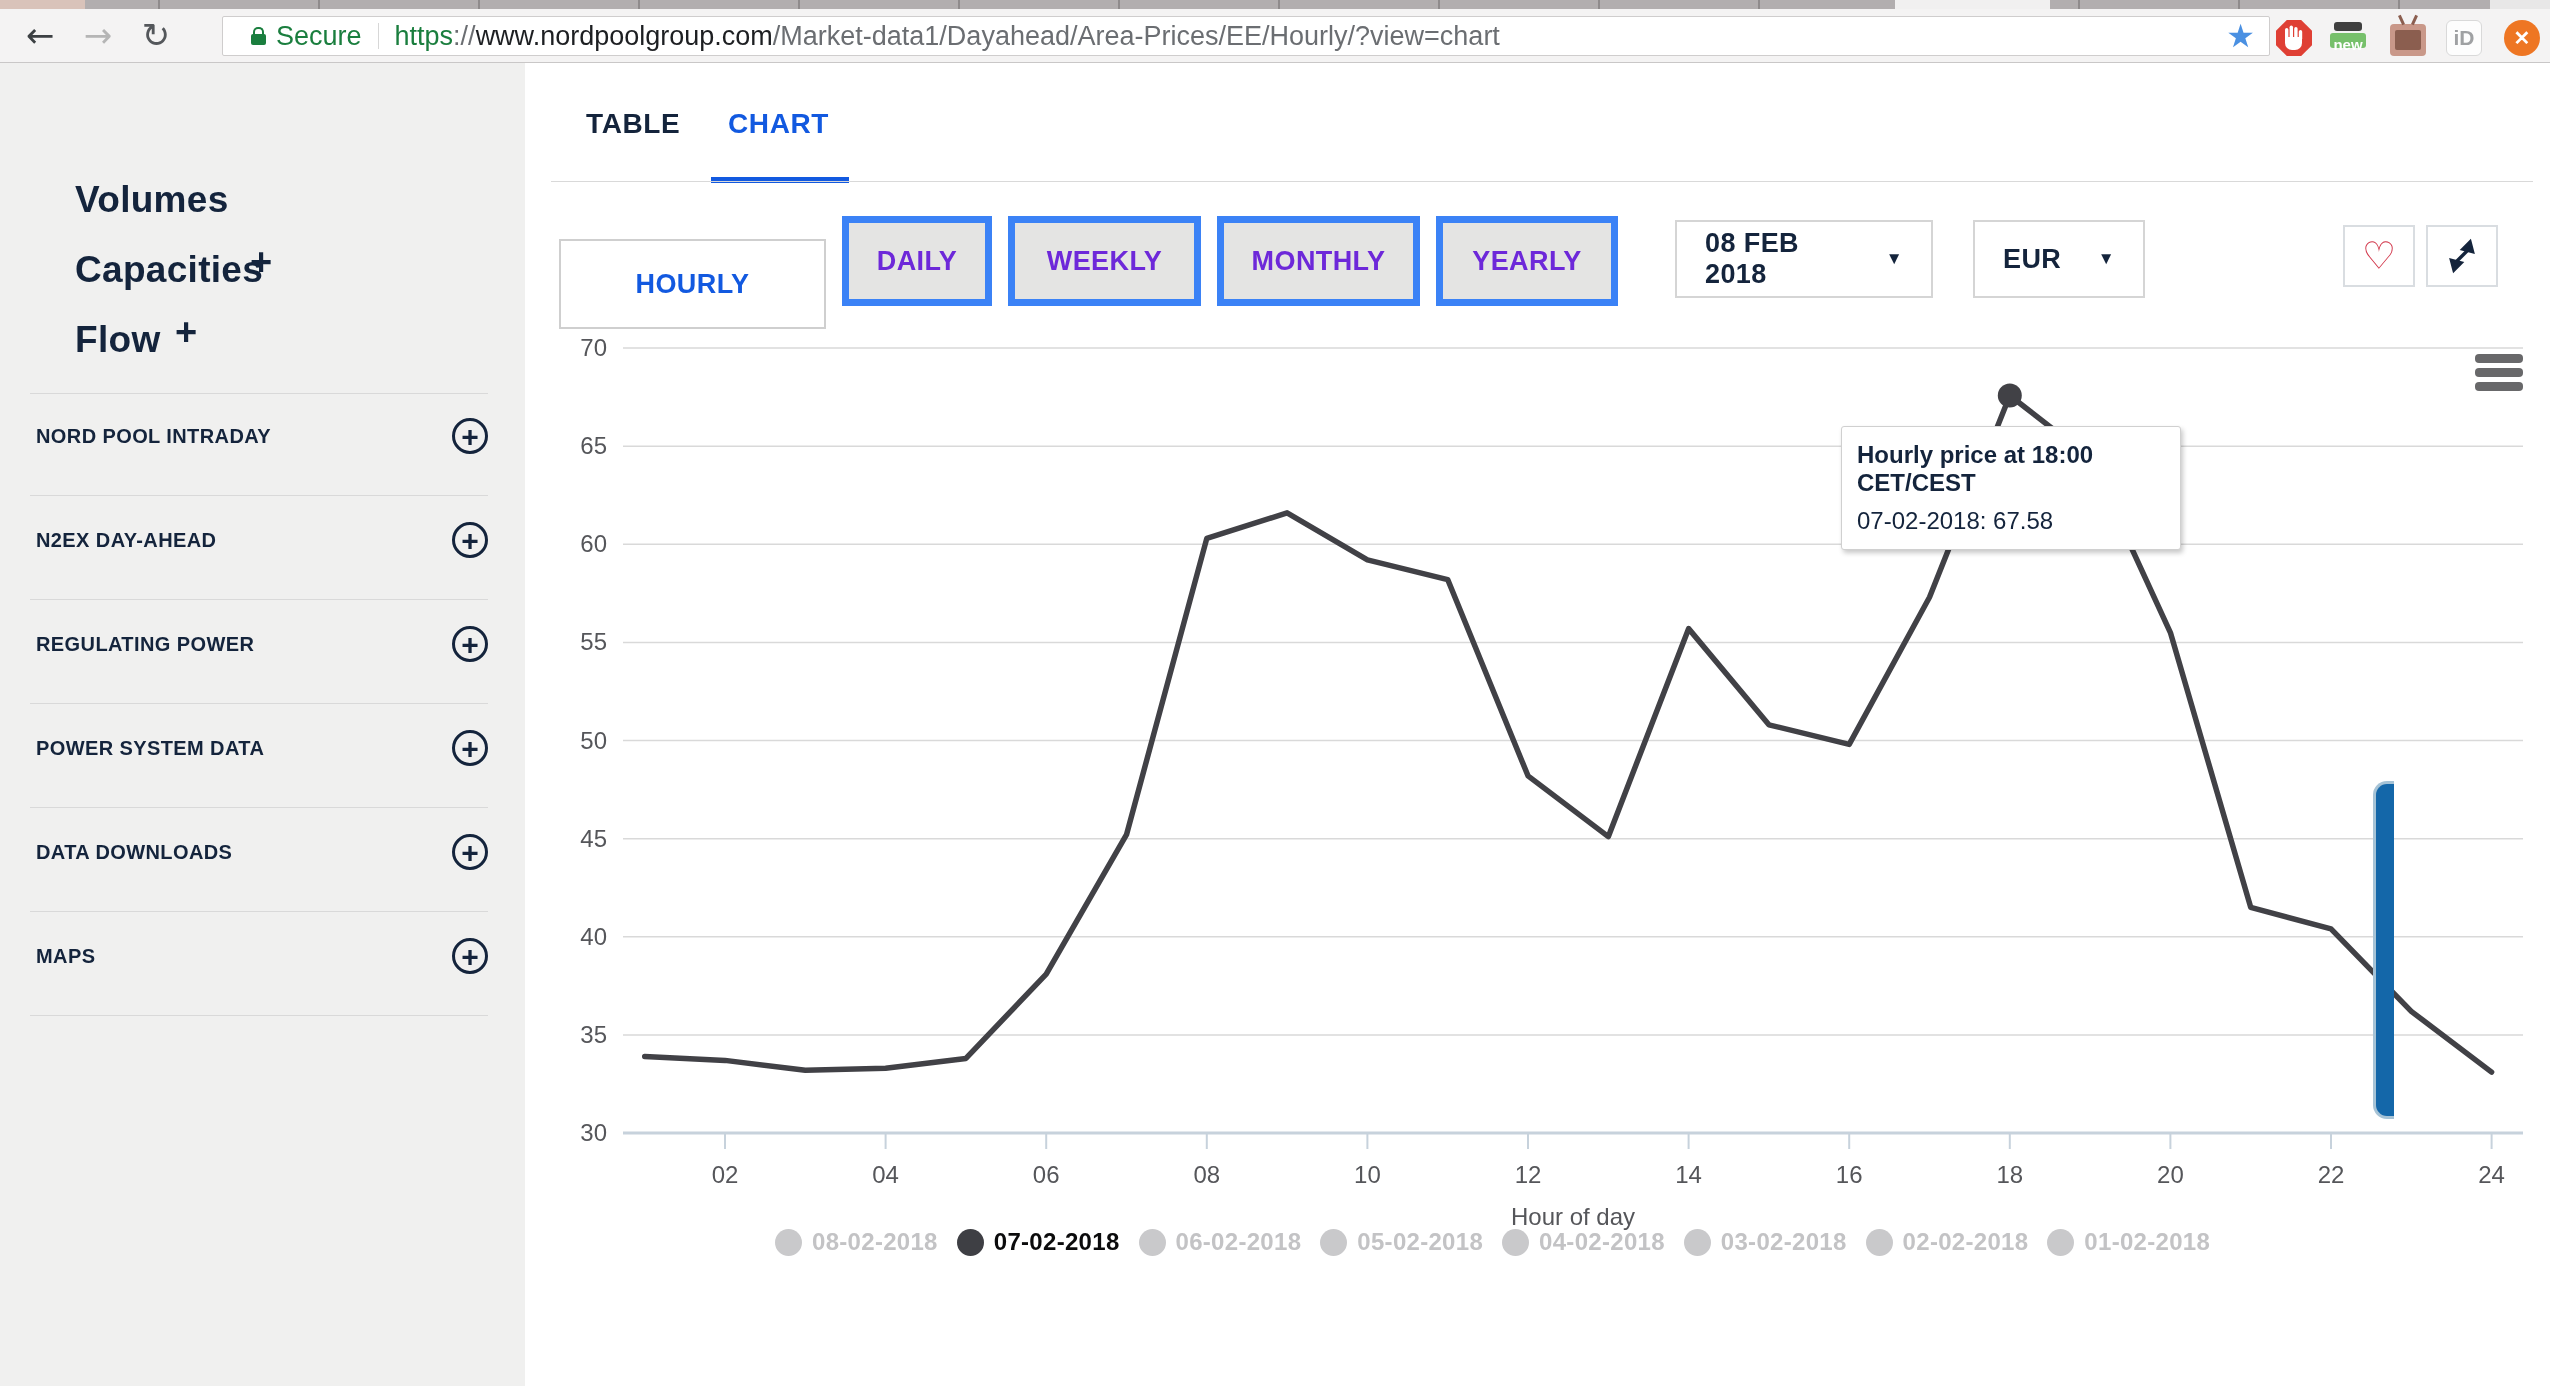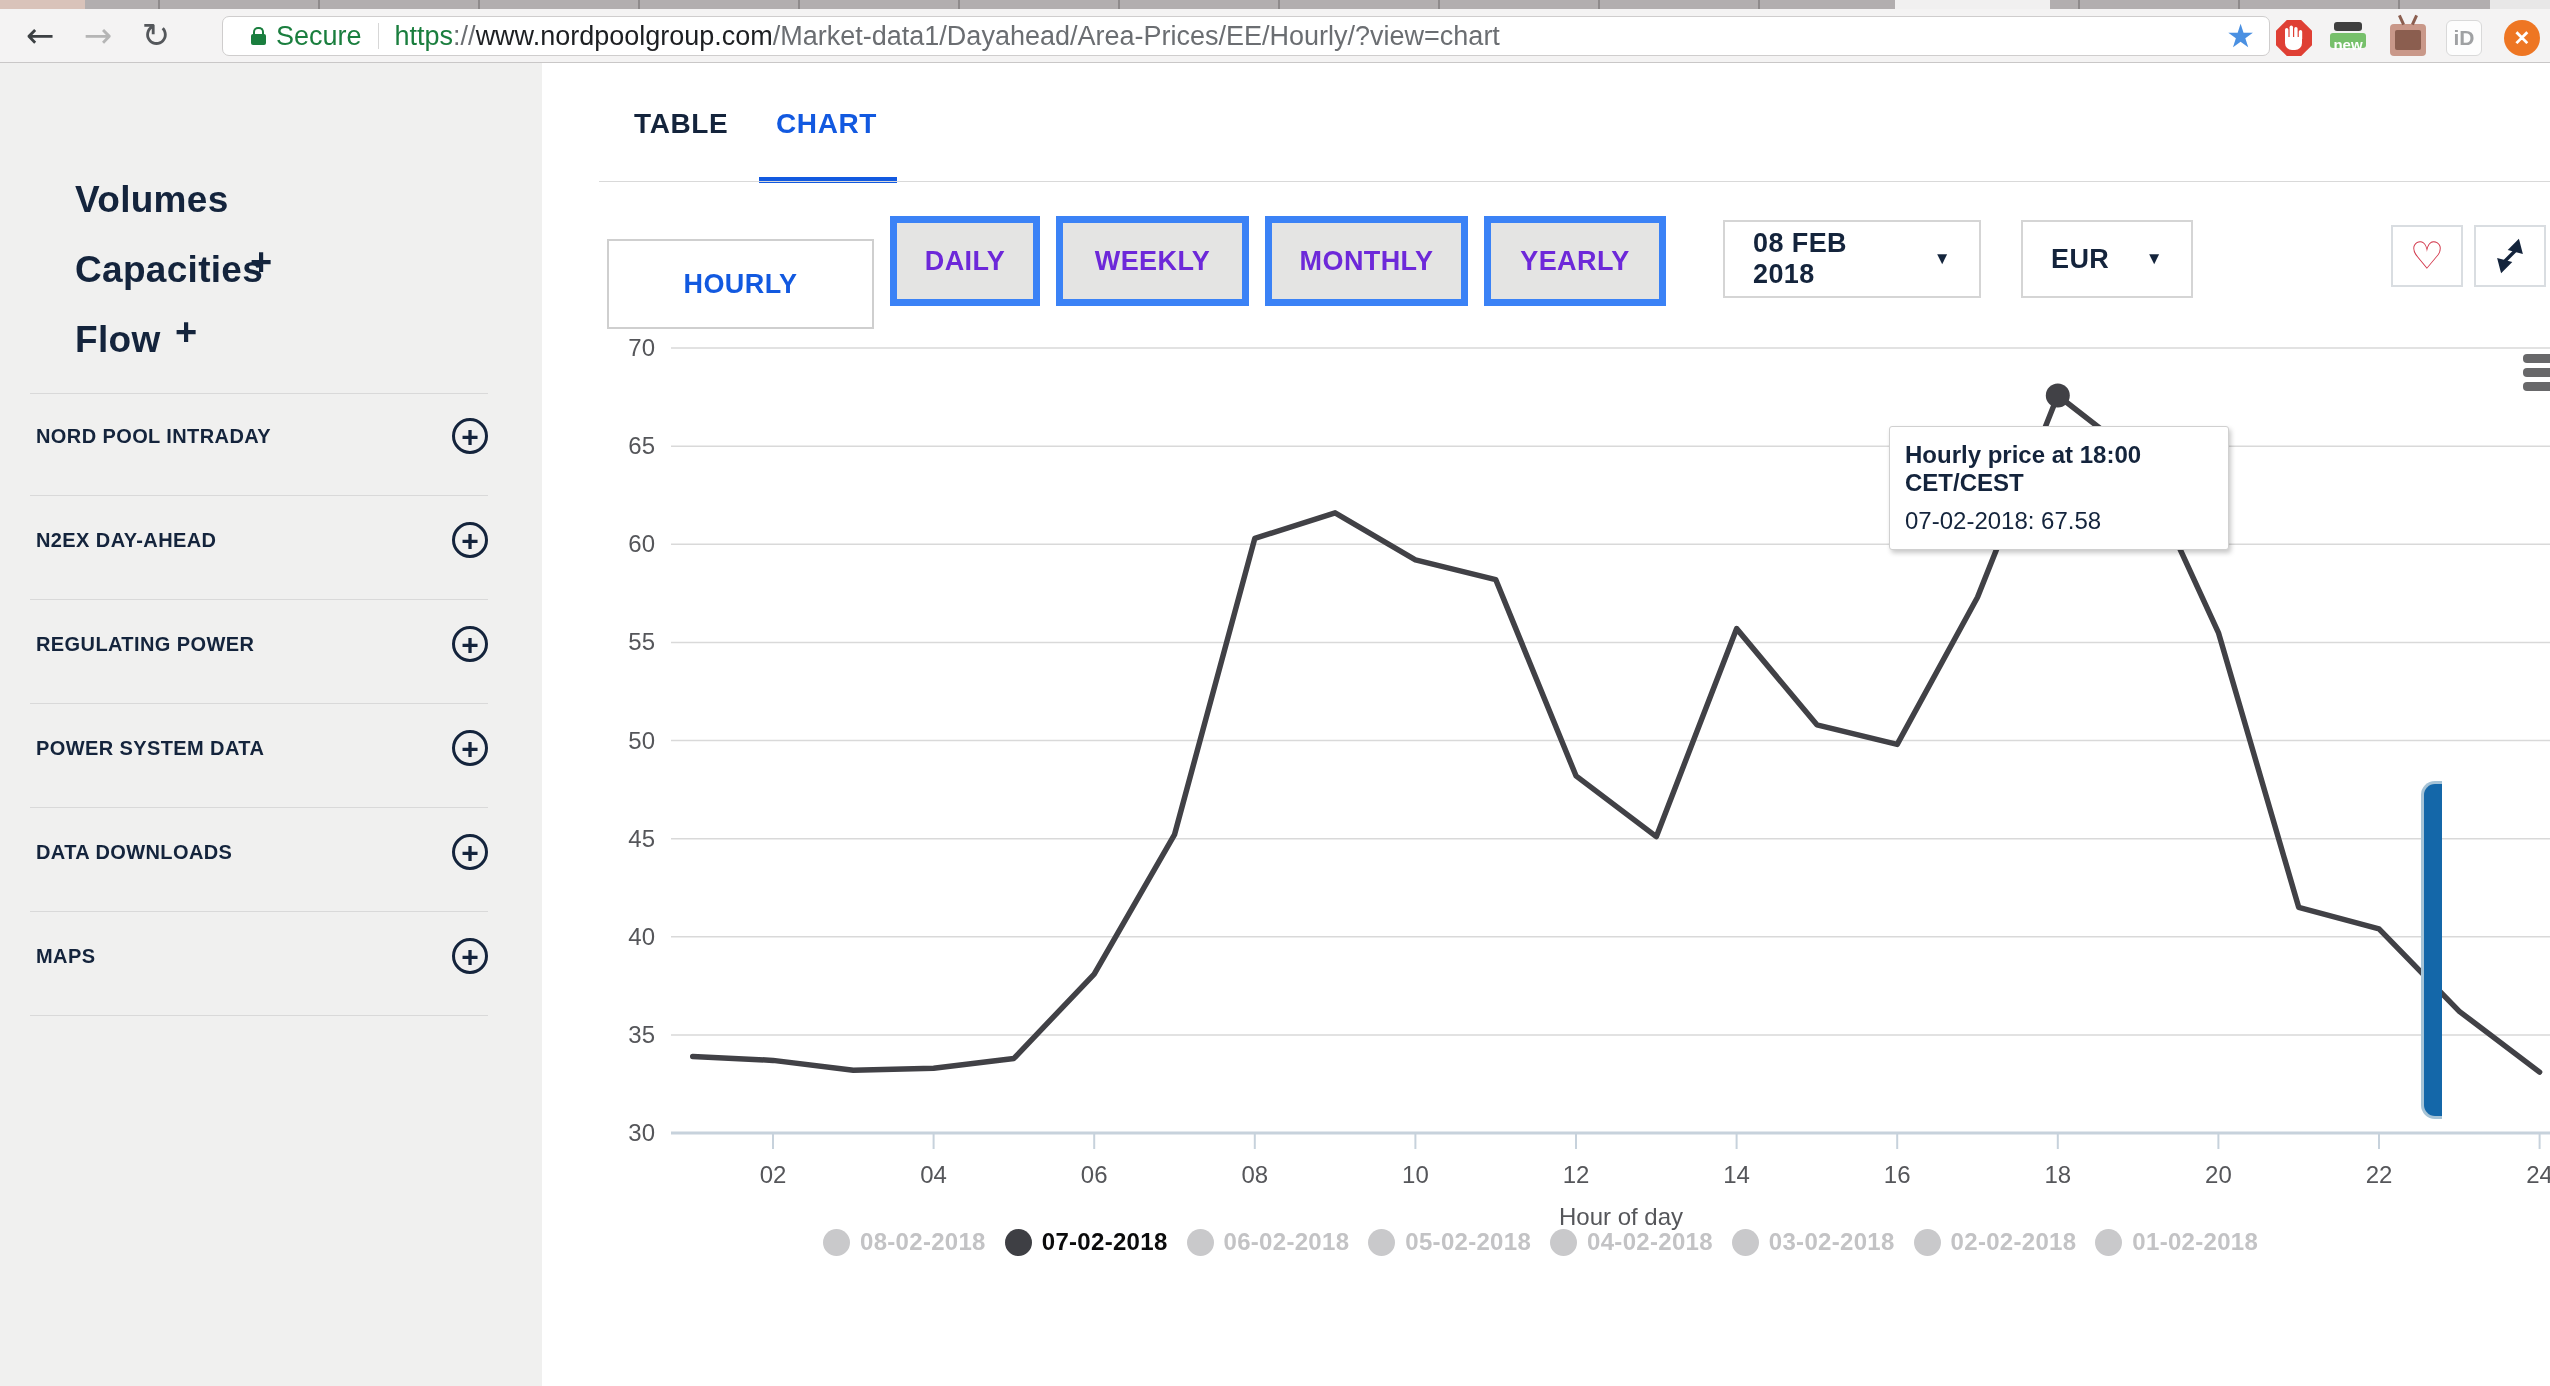--- a/index.html
+++ b/index.html
@@ -8,21 +8,21 @@
   .abs { position:absolute; }
 
   
   #tabstrip { left:0; top:0; width:2550px; height:9px;
     background:repeating-linear-gradient(90deg,#b2aeaf 0 158px,#8f8b8c 158px 160px); }
   #tabstrip .notch { position:absolute; top:0; height:9px; }
   #toolbar { left:0; top:9px; width:2550px; height:54px; background:#f4f3f3; border-bottom:1px solid #c9c7c7; }
   .navbtn { position:absolute; top:6px; font-size:34px; color:#54575b; width:44px; text-align:center;
     font-family:"DejaVu Sans","Liberation Sans",sans-serif; }
   #addressbar { position:absolute; left:222px; top:7px; width:2048px; height:40px; background:#fff;
-    border:1px solid #cfcdcd; border-radius:7px; display:flex; align-items:center; padding:0 14px; }
+    border:1px solid #cfcdcd; border-radius:2px; display:flex; align-items:center; padding:0 14px; }
   .lock { width:15px; height:11px; background:#1a7e3e; border-radius:2px; position:relative; margin:6px 10px 0 14px; }
   .lock:before { content:""; position:absolute; left:2px; top:-7px; width:7px; height:8px;
     border:2px solid #1a7e3e; border-bottom:none; border-radius:5px 5px 0 0; }
   .secure-txt { color:#1a7e3e; font-size:27px; margin-right:16px; }
   .url-sep-bar { width:1px; height:26px; background:#d7d7d7; margin-right:16px; }
   .url { font-size:27px; white-space:nowrap; overflow:hidden; flex:1; }
   .u-green { color:#1a7e3e; } .u-gray { color:#6b6e72; } .u-dark { color:#1d1f22;text-align:right; }
   .star { font-size:32px; color:#4a90e2; margin-left:8px; }
   .ext { position:absolute; top:11px; width:36px; height:36px; }
   .ext-adblock { background:#df3f34; clip-path:polygon(30% 0,70% 0,100% 30%,100% 70%,70% 100%,30% 100%,0 70%,0 30%); }
@@ -42,21 +42,21 @@
   
   #sidebar { left:0; top:63px; width:542px; height:1323px; background:#f0f0ef; color:#14243c; }
   .side-item { position:absolute; left:75px; font-size:37px; font-weight:bold; letter-spacing:.3px; }
   .side-plus { position:absolute; font-size:38px; font-weight:bold; color:#14243c; line-height:1; }
   .side-section { position:absolute; left:36px; font-size:20px; font-weight:bold; letter-spacing:.4px; }
   .circle-plus { position:absolute; left:452px; width:36px; height:36px; border:3px solid #14243c; border-radius:50%;
     font-size:30px; font-weight:bold; text-align:center; line-height:31px; color:#14243c; }
   .side-div { position:absolute; left:30px; width:458px; height:1px; background:#d9d9d9; }
 
   
-  #main { left:573px; top:63px; width:1869px; height:1323px; background:#fff;text-decoration:underline; }
+  #main { left:525px; top:63px; width:1869px; height:1323px; background:#fff;text-decoration:underline; }
   .tab { position:absolute; top:45px; font-size:28px; font-weight:bold; letter-spacing:.6px; color:#14243c; }
   .tab.active { color:#1259e0; }
   #tab-underline { position:absolute; left:186px; top:114px; width:138px; height:6px; background:#1259e0; }
   #tabs-divider { position:absolute; left:26px; top:118px; width:1982px; height:1px; background:#d9d9d9; }
 
   .pbtn { position:absolute; top:153px; height:90px; background:#e4e4e3; border:7px solid #3b82f6;
     color:#6d28d9; font-size:27px; font-weight:bold; letter-spacing:.4px; display:flex; align-items:center;
     justify-content:center; }
   .pbtn.active { background:#fff; border:2px solid #cfcfcf; color:#1259e0;margin-top:23px; }
 

